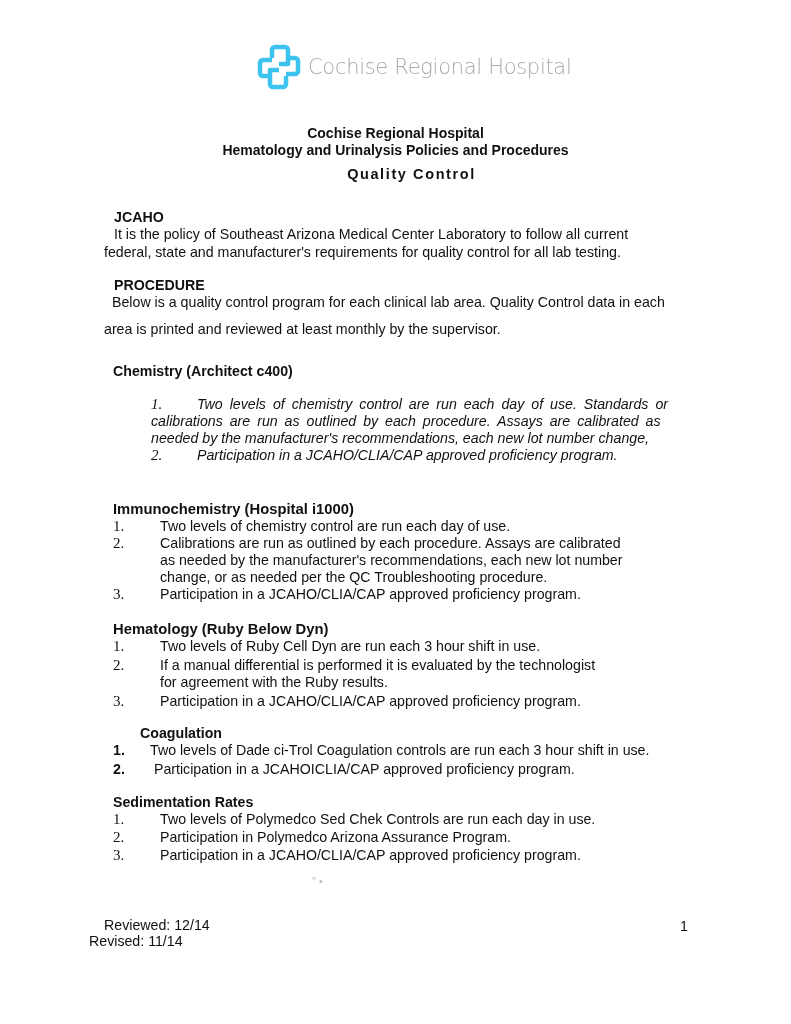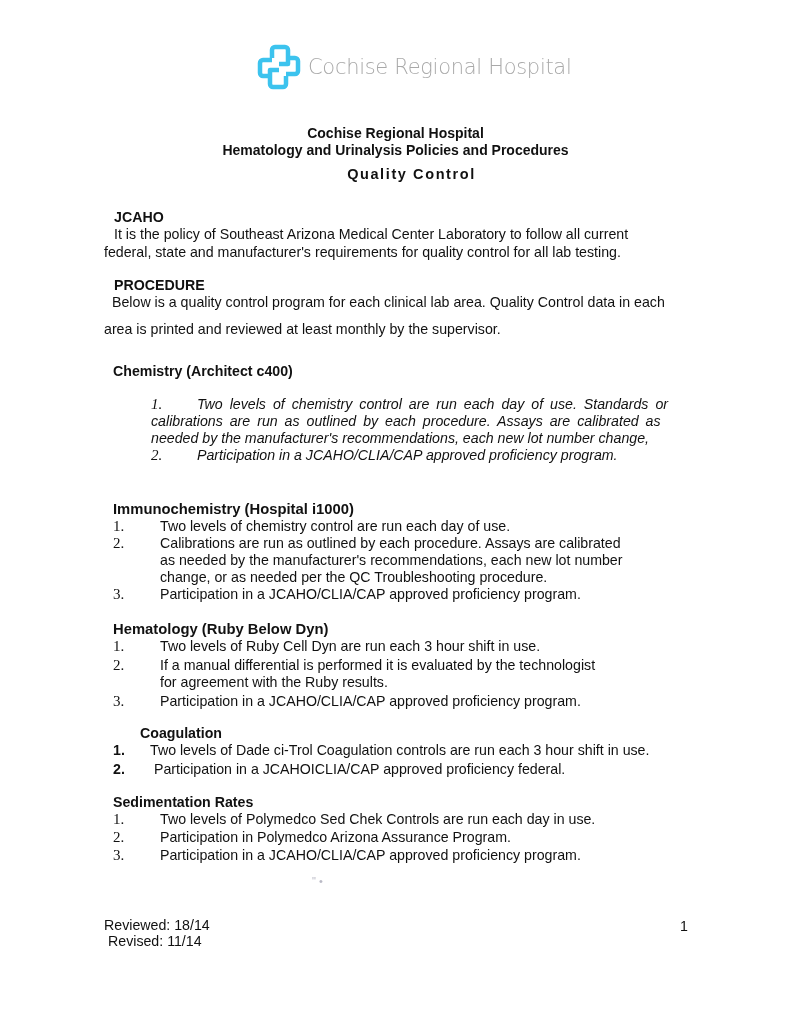--- a/index.html
+++ b/index.html
@@ -97,21 +97,21 @@
 </div>
 
 <div class="abs t b" style="left:124px; top:725px;margin-left:16px;">Coagulation</div>
 <div class="abs" style="left:113px; top:742px;">
   <div class="t row">
     <span class="b" style="width:37px; display:inline-block;">1.</span>
       <span>Two levels of Dade ci-Trol Coagulation controls are run each 3 hour shift in use.</span>
   </div>
   <div class="t row" style="margin-top:2px;">
     <span class="b" style="width:37px; display:inline-block;">2.</span>
-      <span style="white-space:pre;"> Participation in a JCAHOICLIA/CAP approved proficiency federal.</span>
+      <span style="white-space:pre;"> Participation in a JCAHOICLIA/CAP approved proficiency program.</span>
   </div>
 </div>
 
 <div class="abs t b" style="left:113px; top:794px;text-align:center;">Sedimentation Rates</div>
 <div class="abs" style="left:113px; top:811px;">
   <div class="t row">
     <span class="num" style="width:47px;">1.</span>
       <span>Two levels of Polymedco Sed Chek Controls are run each day in use.</span>
   </div>
   <div class="t row" style="margin-top:1px;">
@@ -119,15 +119,15 @@
       <span>Participation in Polymedco Arizona Assurance Program.</span>
   </div>
   <div class="t row" style="margin-top:1px;">
     <span class="num" style="width:47px;">3.</span>
       <span>Participation in a JCAHO/CLIA/CAP approved proficiency program.</span>
   </div>
 </div>
 
 <div class="abs dots" style="left:312px; top:875px;">" •</div>
 
-<div class="abs t" style="left:104px; top:917px;">Reviewed: 18/14</div>
-<div class="abs t" style="left:108px; top:933px;">Revised: 11/14</div>
+<div class="abs t" style="left:104px; top:917px;">Reviewed: 12/14</div>
+<div class="abs t" style="left:89px; top:933px;">Revised: 11/14</div>
 <div class="abs t" style="left:680px; top:918px;">1</div>
 
 </body></html>

